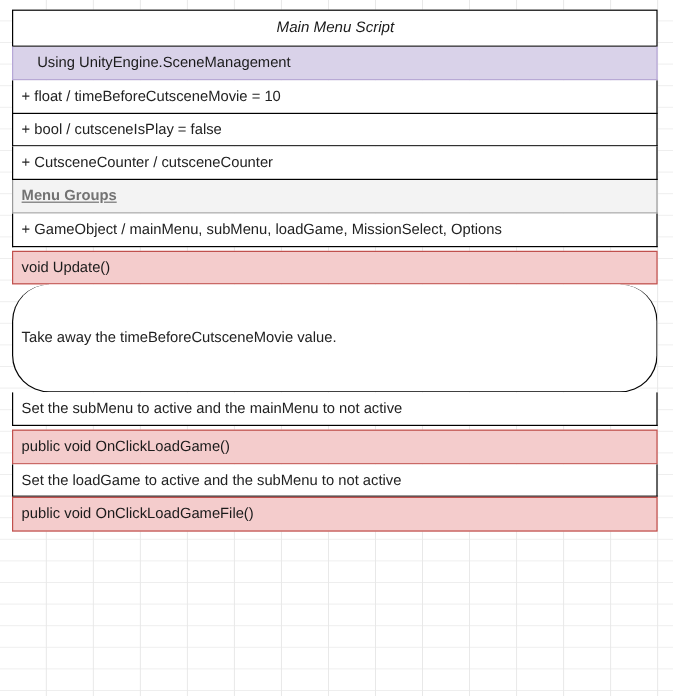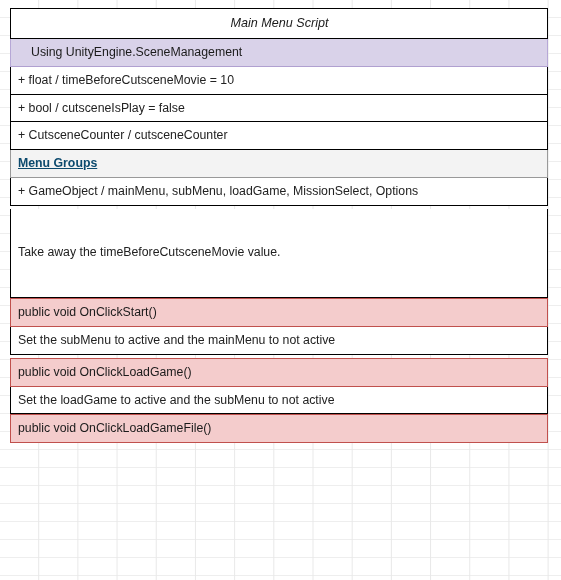--- a/index.html
+++ b/index.html
@@ -81,41 +81,42 @@
     border-bottom-color: #b0a0d0;
     color: #1b1b1b;
     padding-left: 20px;
   }
 
   
   .row.subhead {
     background: #f3f3f3;
     border-color: #999999;
     font-weight: bold;
-    color: #0c4a6e;
+    color: #737373;
   }
   .row.subhead .u { text-decoration: underline; }
 
   
   .row.pink {
     background: #f4cccc;
     border: 1px solid #c0504d;
     color: #1b1b1b;
   }
 
   
   .row.body {
     border: 1px solid #000000;
     border-top-width: 0;
   }
 
   .row.tall {
     align-items: flex-end;
     padding-top: 7px;
     padding-bottom: 8px;
+    border-radius: 31px;
   }
 
   .gap { height: 3px; }
 
   .para { display: block; }
   .para + .para { margin-top: 17px; }
 </style>
 </head>
 <body>
 
@@ -138,29 +139,29 @@
     <div class="row subhead">
       <span class="u">Menu Groups</span>
     </div>
 
     <div class="row body">+ GameObject / mainMenu, subMenu, loadGame, MissionSelect, Options</div>
   </div>
 
   <div class="gap"></div>
 
   <div class="blk">
+    <div class="row pink">void Update()</div>
     <div class="row body tall">
       <div>
         <span class="para">Take away the timeBeforeCutsceneMovie value.</span>
       </div>
     </div>
   </div>
 
   <div class="blk">
-    <div class="row pink">public void OnClickStart()</div>
     <div class="row body">Set the subMenu to active and the mainMenu to not active</div>
   </div>
 
   <div class="gap"></div>
 
 
   <div class="blk">
     <div class="row pink">public void OnClickLoadGame()</div>
     <div class="row body">Set the loadGame to active and the subMenu to not active</div>
   </div>

